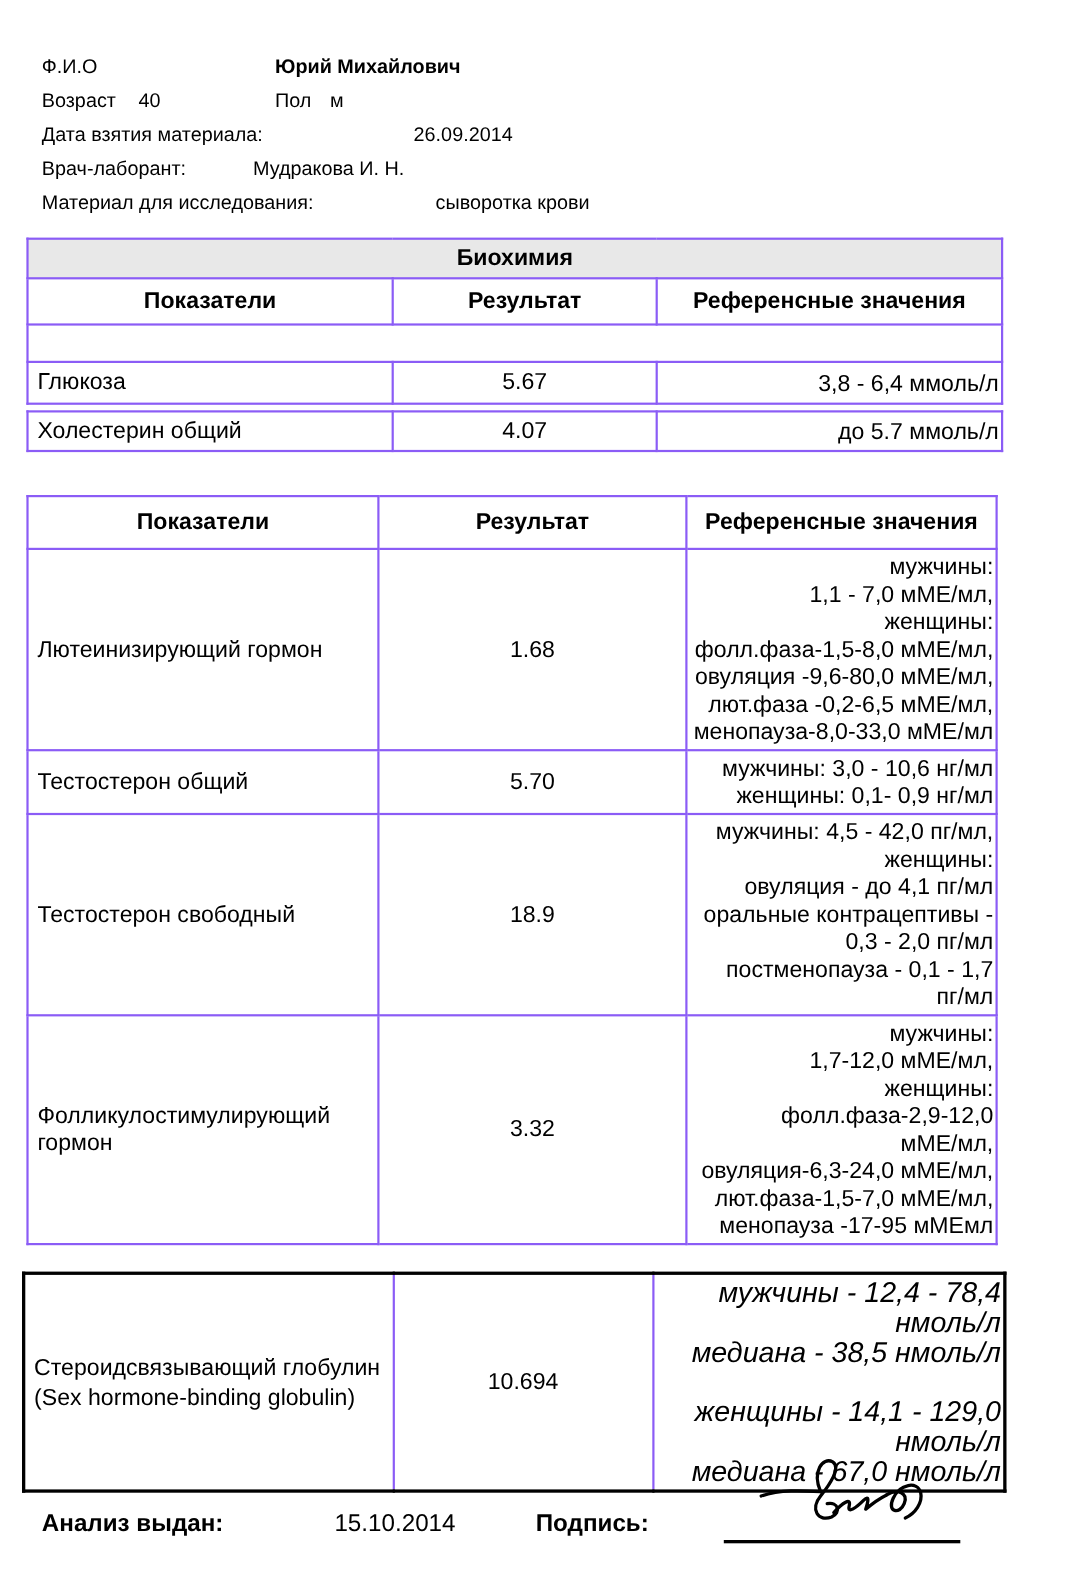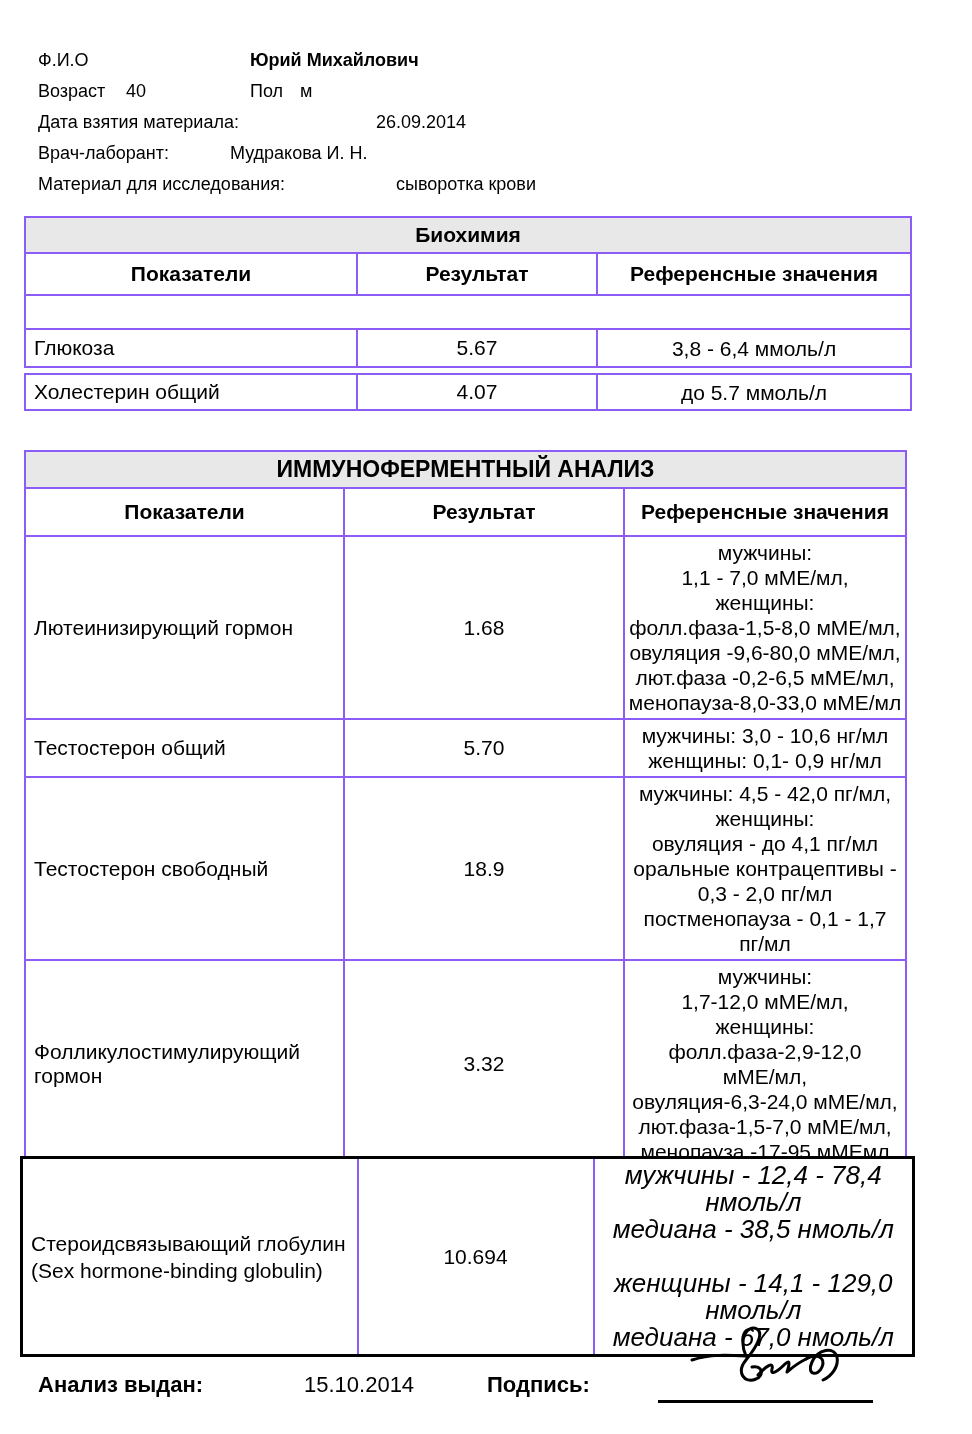--- a/index.html
+++ b/index.html
@@ -17,21 +17,21 @@
   
   table.t { border-collapse:collapse; table-layout:fixed; position:absolute; background:#fff; }
   table.t td { border:2px solid #8b5cf6; vertical-align:middle; font-size:21px; }
   td.title-cell {
     background:#e8e8e8; text-align:center; font-weight:bold;
     font-size:22px; height:36px;
   }
   td.head-cell { text-align:center; font-weight:bold; font-size:22px; height:42px; }
   td.name-cell { text-align:left; padding:4px 6px 4px 8px; }
   td.res-cell  { text-align:center; }
-  td.ref-cell  { text-align:center; white-space:pre-line; font-size:20px; line-height:25px; padding:3px 2px; }
+  td.ref-cell  { text-align:right; white-space:pre-line; font-size:20px; line-height:25px; padding:3px 2px; }
   .thick-b td { border-bottom-width:3px; }
   
   .t1 { left:24px; top:216px; width:886px; }
   .t1 td.empty-row { height:34px; border-bottom-width:2px; }
   .t1 td.data-h { height:38px; }
   .t1b { left:24px; top:373px; width:886px; }
   .t1b td { height:36px; }
   
   .t2 { left:24px; top:450px; width:881px; }
   .t2 td.title-cell { font-size:23px; height:37px; }
@@ -115,23 +115,20 @@
 </tbody>
   </table>
 
 <table class="t t2">
   <colgroup>
       <col style="width:319px">
       <col style="width:280px">
       <col style="width:282px">
     </colgroup>
   <tbody>
-      <tr>
-    <td colspan="3" class="title-cell">ИММУНОФЕРМЕНТНЫЙ АНАЛИЗ</td>
-  </tr>
   <tr>
     <td class="head-cell">Показатели</td>
     <td class="head-cell">Результат</td>
     <td class="head-cell">Референсные значения</td>
   </tr>
   <tr>
     <td class="name-cell">Лютеинизирующий гормон</td>
     <td class="res-cell">1.68</td>
     <td class="ref-cell">мужчины:
 1,1 - 7,0 мМЕ/мл,

